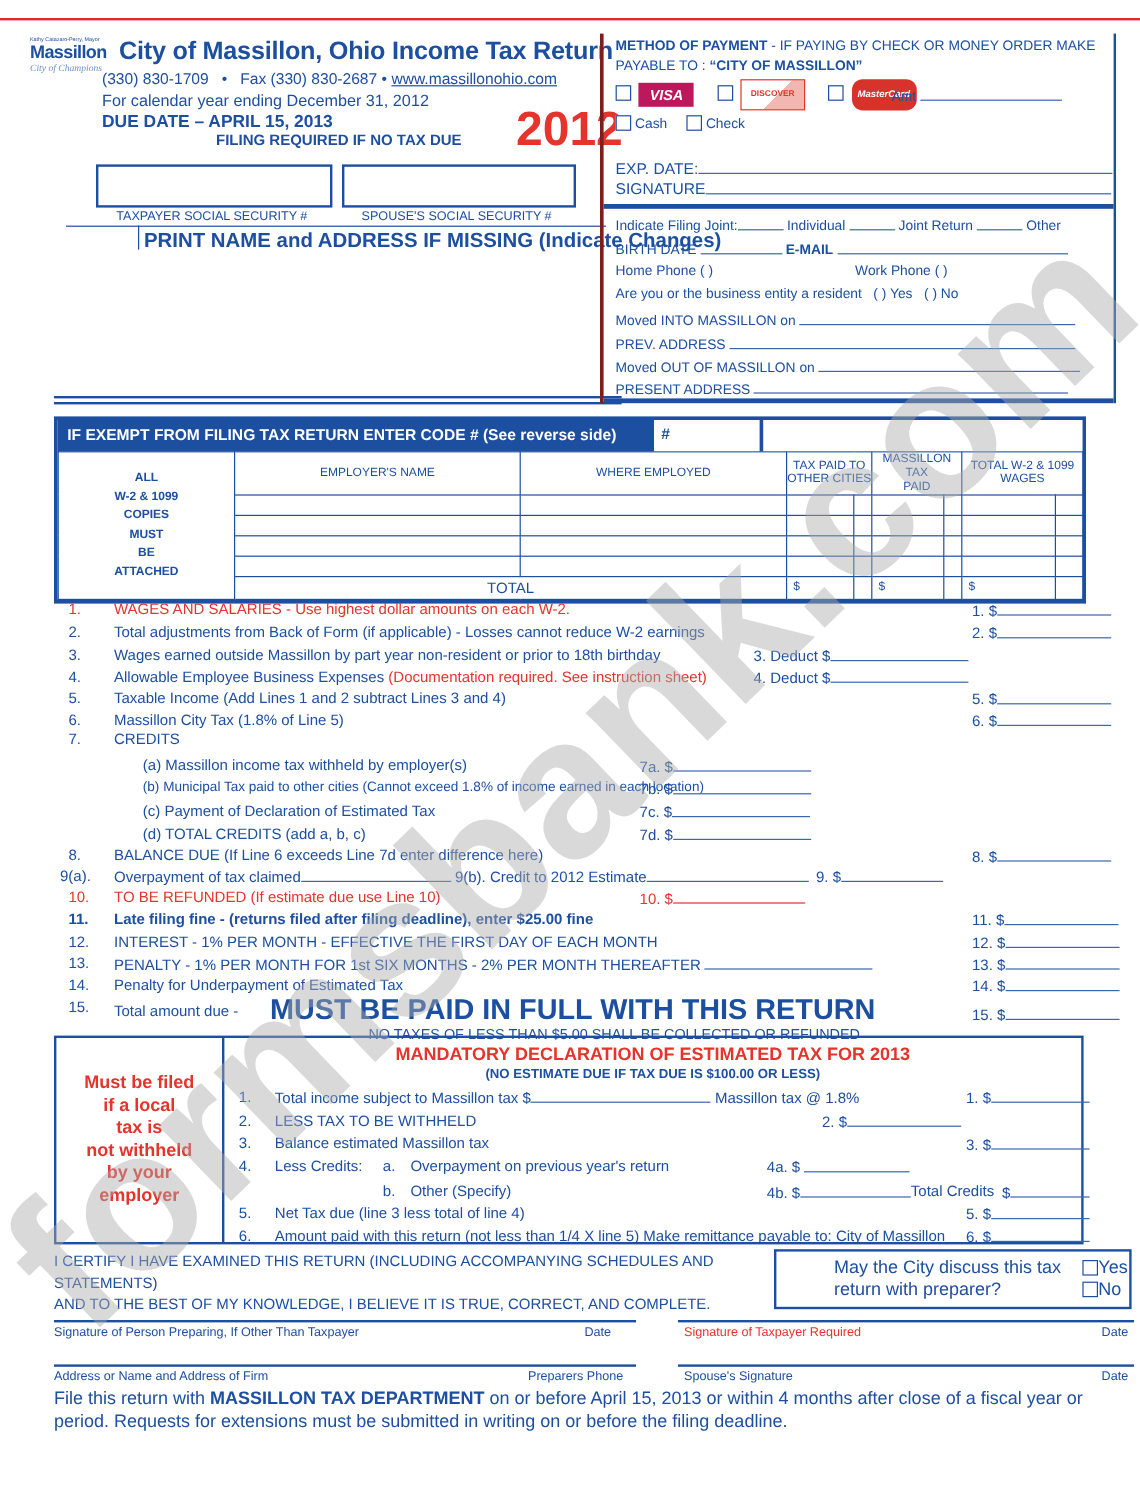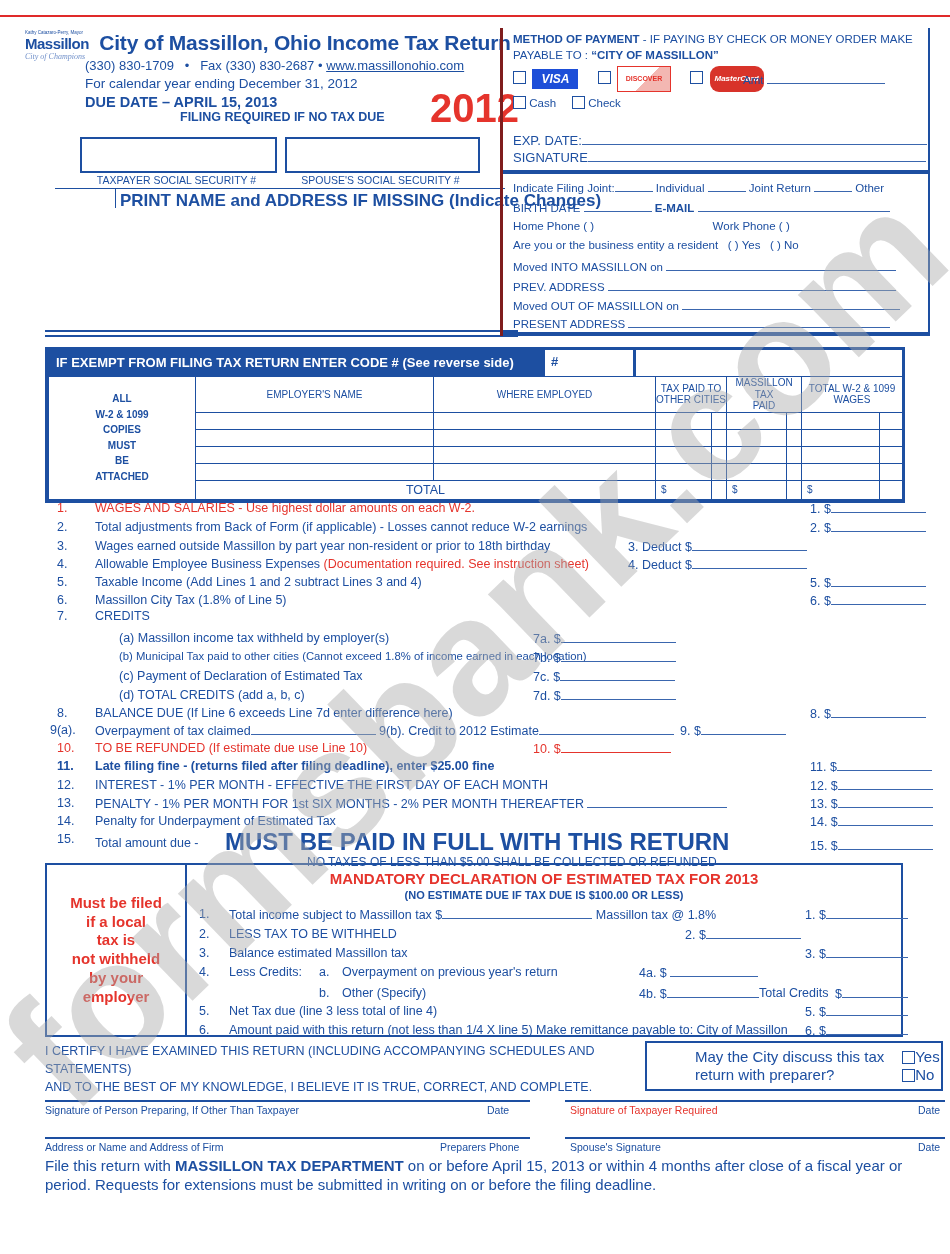--- a/index.html
+++ b/index.html
@@ -17,21 +17,21 @@
   .title{font-size:21px;font-weight:bold;letter-spacing:-0.2px;text-align:center;}
   .hline{font-size:13px;margin-top:3px;}
   .year{position:absolute;left:430px;top:86px;font-size:40px;font-weight:bold;color:#e5342c;}
   .ssnbox{position:absolute;border:2px solid #1d4fa1;height:32px;background:#fff;}
   .ssnlab{position:absolute;font-size:10.5px;text-align:center;}
   
   .rpanel{position:absolute;left:500px;top:28px;width:425px;border-left:3px solid #7f1d1d;border-right:2px solid #1d4fa1;}
   .payment{position:relative;height:138px;border-bottom:4px solid #1d4fa1;padding:4px 6px 0 10px;font-size:11.5px;}
   .filinfo{position:relative;height:152px;padding:6px 6px 0 10px;font-size:11.5px;border-bottom:4px solid #1d4fa1;}
   .filinfo .row{position:absolute;left:10px;white-space:nowrap;}
-  .visa{display:inline-block;width:46px;height:20px;background:#1d4ed8;color:#fff;text-align:center;
+  .visa{display:inline-block;width:46px;height:20px;background:#be185d;color:#fff;text-align:center;
         font-style:italic;font-weight:bold;font-size:12px;line-height:20px;vertical-align:middle;}
   .disc{display:inline-block;width:52px;height:24px;background:linear-gradient(135deg,#fff 55%,#f3b7b2 55%);
         border:1.5px solid #e5342c;color:#e5342c;text-align:center;font-weight:bold;font-size:7px;line-height:24px;vertical-align:middle;}
   .mc{display:inline-block;width:54px;height:26px;background:#d8332a;border-radius:9px;color:#fff;text-align:center;
       font-weight:bold;font-style:italic;font-size:8px;line-height:26px;vertical-align:middle;}
   
   .w2wrap{position:absolute;left:45px;top:347px;width:860px;border:3px solid #1d4fa1;box-sizing:border-box;}
   .exbar{display:flex;background:#1d4fa1;height:26px;align-items:stretch;}
   .exlab{color:#fff;font-weight:bold;font-size:13px;line-height:26px;padding-left:8px;width:487px;}
   .excode{background:#fff;width:82px;margin-left:2px;color:#1d4fa1;font-weight:bold;font-size:13px;line-height:24px;padding-left:6px;}

